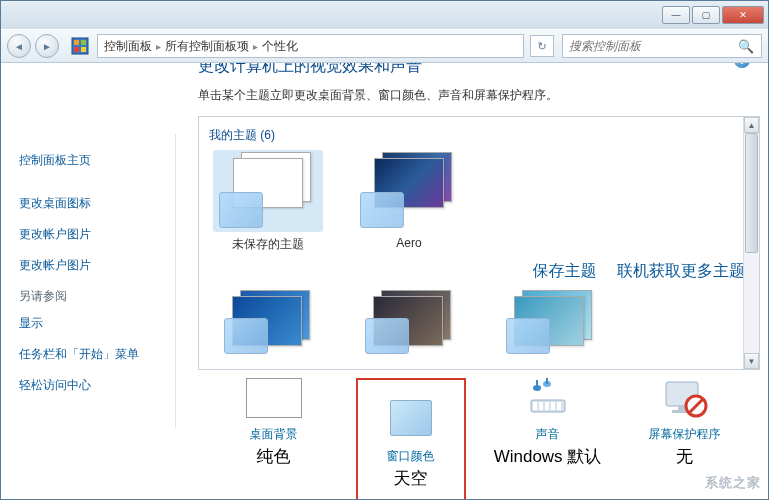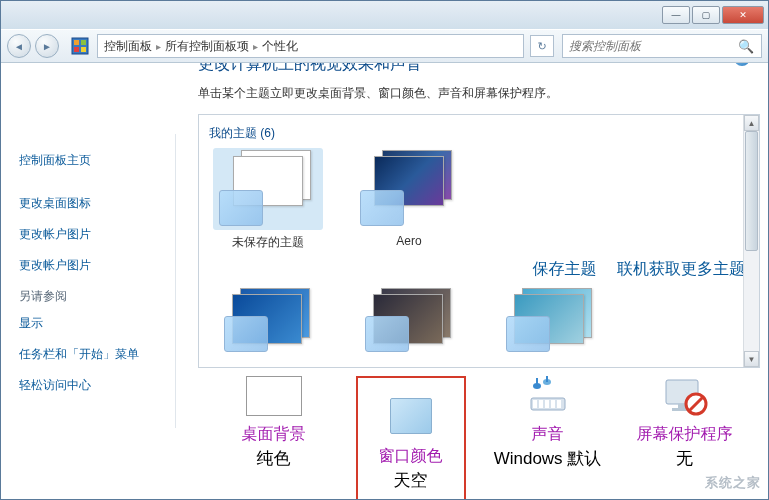--- a/index.html
+++ b/index.html
@@ -49,21 +49,21 @@
 .theme-name { font-size: 12px; color: #333; }
 .links-row { text-align: right; font-size: 16px; padding: 8px 4px 6px 0; }
 .links-row a { color: #0a5a9a; margin-left: 16px; cursor: pointer; }
 
 .row2 .theme-thumb { width: 100px; height: 70px; }
 
 .bottom-options { display: flex; justify-content: space-around; padding: 8px 10px 2px 10px; gap: 6px; }
 .opt { width: 110px; text-align: center; cursor: pointer; }
 .opt.highlighted { border: 2px solid #d43a2a; padding: 18px; }
 .opt-icon { width: 60px; height: 44px; margin: 0 auto 4px auto; position: relative; }
-.opt-title { font-size: 16px; color: #a21caf; margin-bottom: 2px; }
+.opt-title { font-size: 12px; color: #0369a1; margin-bottom: 2px; }
 .opt-sub { font-size: 17px; color: #000000; }
 
 .desktop-bg { border: 1px solid #999; background: #fff; width: 56px; height: 40px; margin: 0 auto; }
 .color-swatch { width: 42px; height: 36px; margin: 2px auto 0 auto; background: linear-gradient(135deg, #cde7f8, #9ccaea); border: 1px solid #8ab0d0; border-radius: 2px; }
 .sound-icon svg, .ss-icon svg { width: 50px; height: 44px; margin: 0 auto; display: block; }
 
 .scrollbar { position: absolute; right: 0; top: 0; width: 16px; height: 100%; background: #f0f2f5; border-left: 1px solid #d8dde2; }
 .sb-btn { width: 15px; height: 16px; background: linear-gradient(#f6f8fa, #dce2e8); border: 1px solid #c0c8d0; font-size: 8px; color: #666; display: flex; align-items: center; justify-content: center; }
 .sb-thumb { position: absolute; top: 16px; left: 1px; width: 13px; height: 120px; background: linear-gradient(to right, #e6ecf0, #c8d4de); border: 1px solid #b0bcc8; border-radius: 2px; }
 

